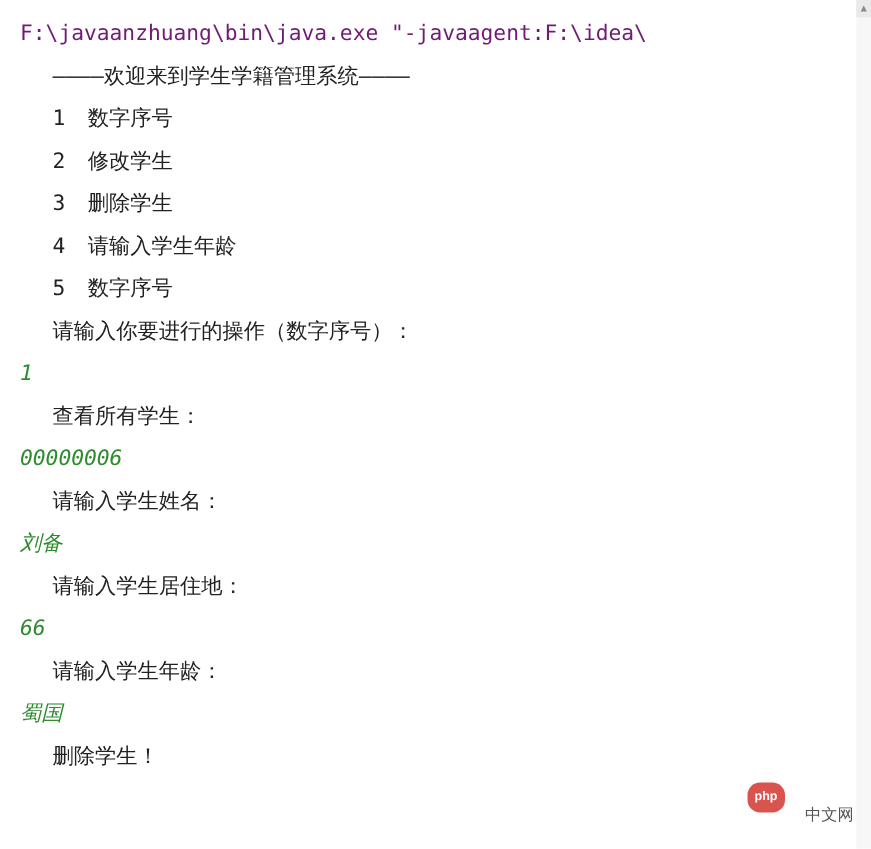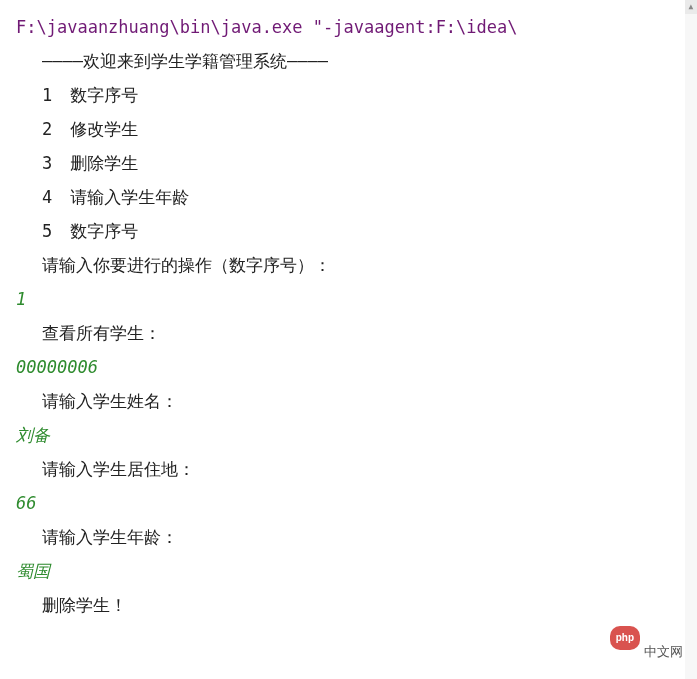--- a/index.html
+++ b/index.html
@@ -39,21 +39,21 @@
       color: #222222;
       display: inline-block;
       width: 18px;
     }
     .watermark {
       position: absolute;
       right: 14px;
       bottom: 14px;
       display: flex;
       align-items: center;
-      gap: 4px;
+      gap: 16px;
     }
     .watermark-badge {
       background: #d9534f;
       color: #fff;
       font-size: 10px;
       font-weight: bold;
       padding: 2px 6px;
       border-radius: 10px;
       font-family: Arial, sans-serif;
     }

